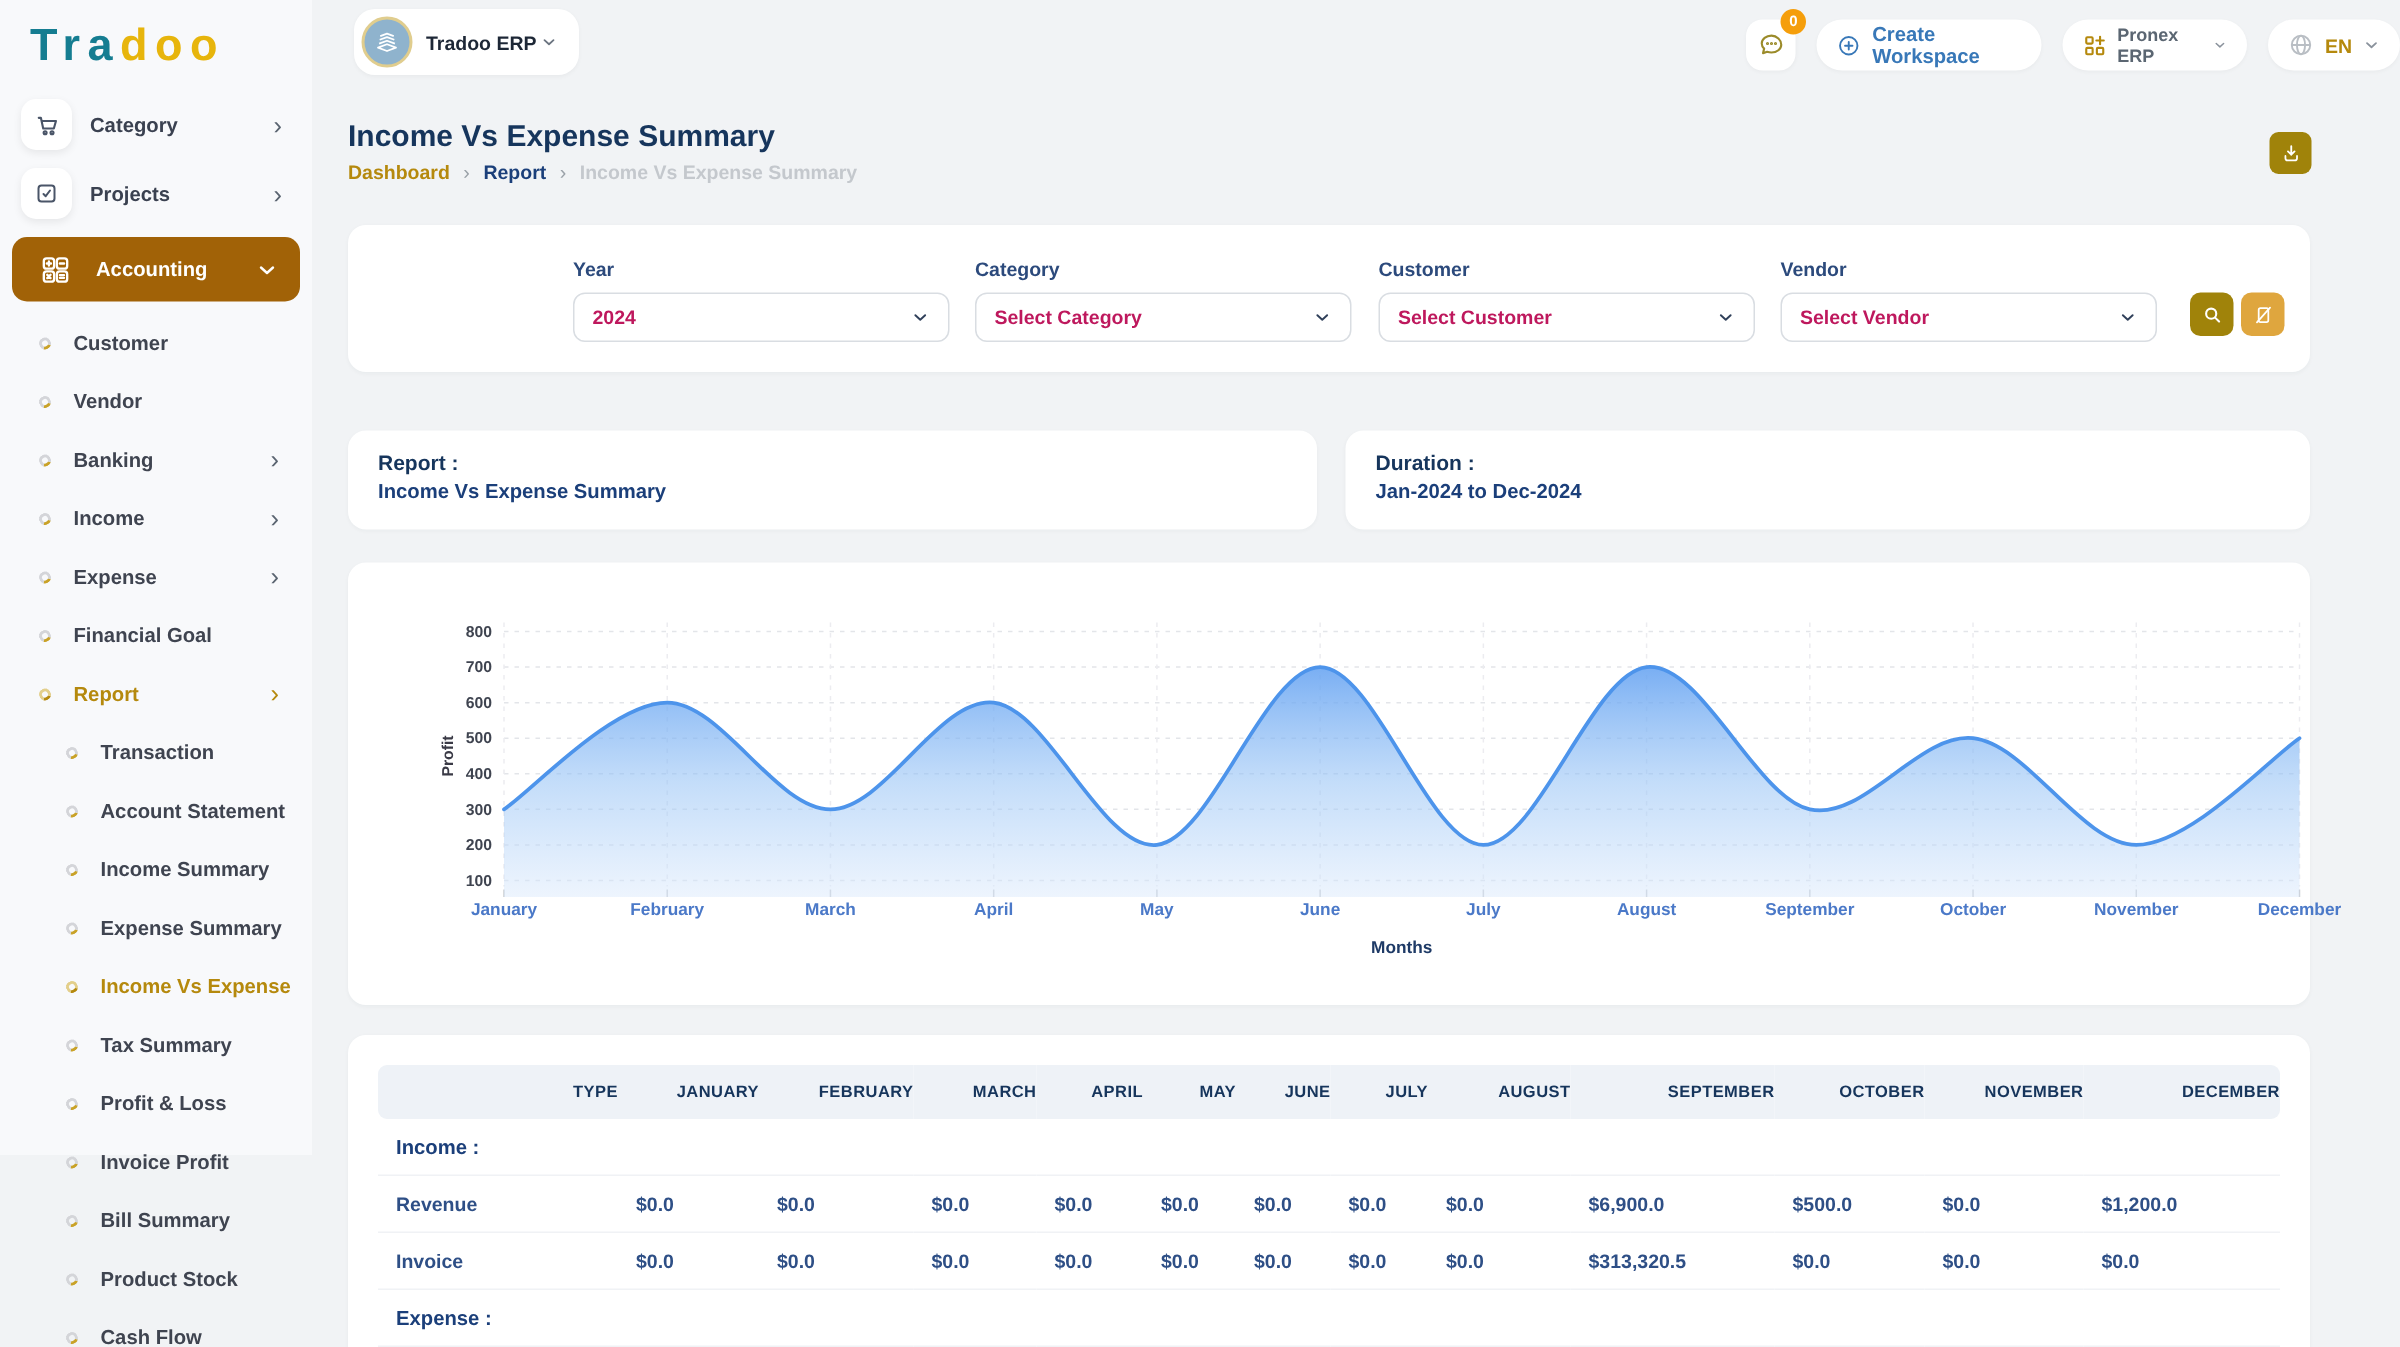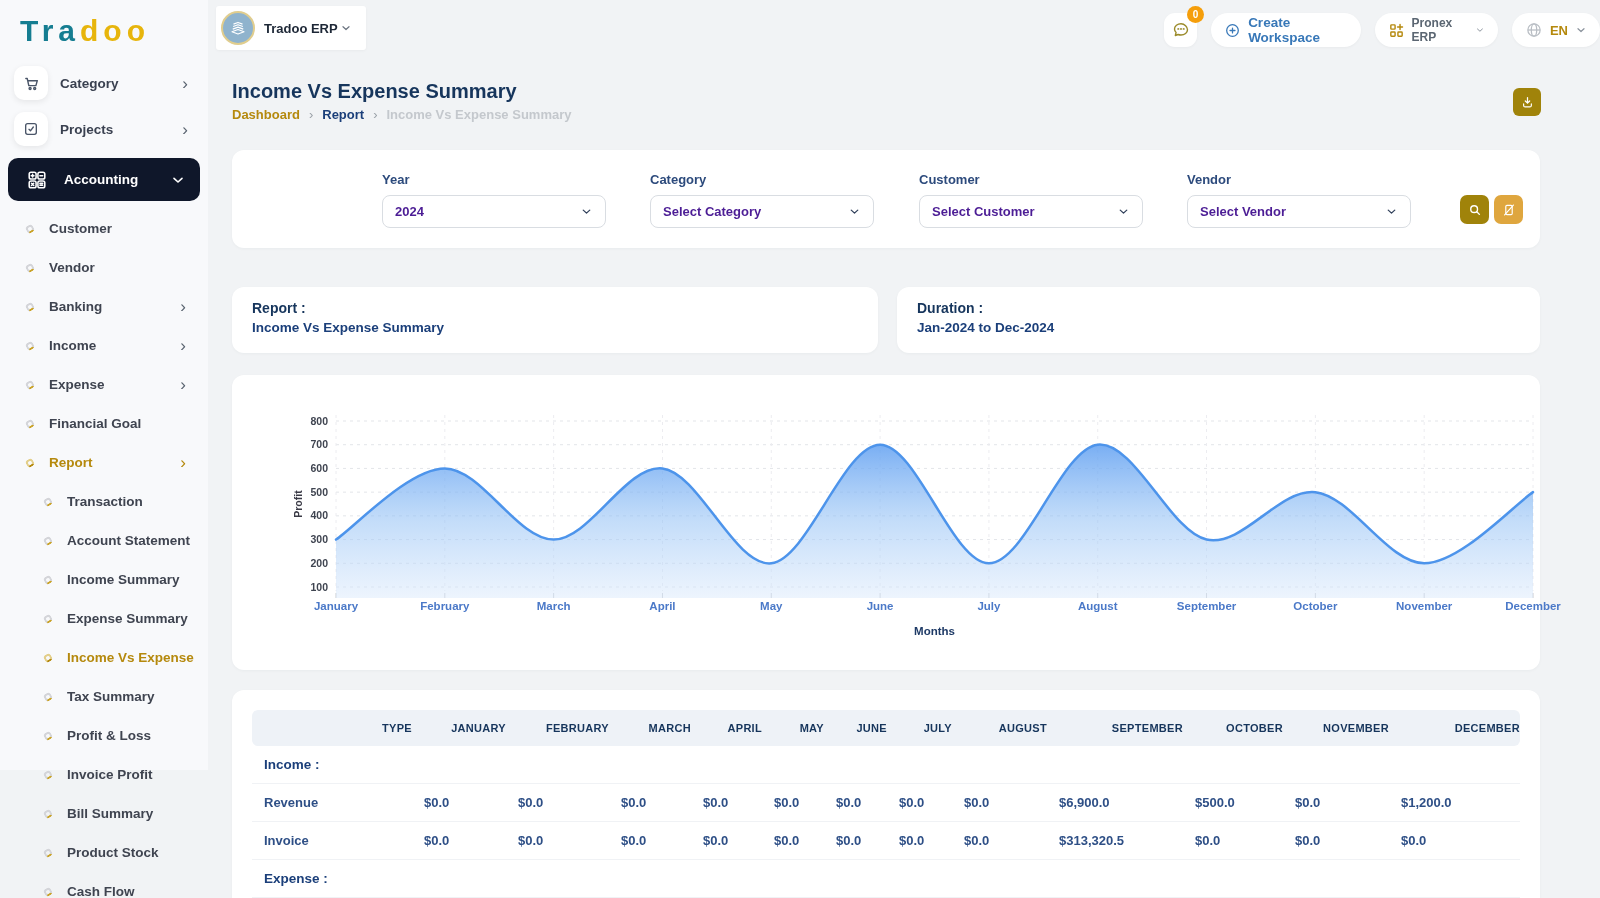--- a/index.html
+++ b/index.html
@@ -9,34 +9,34 @@
   
   .sidebar { position:absolute; left:0; top:0; width:208px; height:770px; background:#f8f9fb; }
   .logo { padding:14px 0 0 20px; font-size:30px; font-weight:700; letter-spacing:5px; }
   .logo .t1 { color:#157d91; }
   .logo .t2 { color:#e7b50c; }
   .nav-top { margin-top:12px; }
   .nav-top-item { display:flex; align-items:center; height:46px; padding:0 14px 0 14px; cursor:pointer; }
   .icon-box { width:34px; height:34px; background:#ffffff; border-radius:10px; box-shadow:0 2px 6px rgba(0,0,0,.08); display:flex; align-items:center; justify-content:center; margin-right:12px; }
   .nav-top-label { flex:1; font-size:13.5px; font-weight:700; color:#3a4150; }
   .chev-r { color:#5a6470; font-size:17px; line-height:1; font-weight:400; padding-right:6px; }
-  .accounting { margin:6px 8px 8px 8px; height:43px; background:#0f172a; border-radius:10px; display:flex; align-items:center; padding:0 14px 0 12px; cursor:pointer; }
+  .accounting { margin:6px 8px 8px 8px; height:43px; background:#a16207; border-radius:10px; display:flex; align-items:center; padding:0 14px 0 12px; cursor:pointer; }
   .accounting .nav-top-label { color:#ffffff; }
   .accounting .icon-box { background:transparent; box-shadow:none; margin-right:10px; }
   .nav-list { }
   .nav-item { display:flex; align-items:center; height:39px; padding-left:26px; cursor:pointer; }
   .nav-item .bullet { width:8px; height:8px; border-radius:50%; border:2px solid #d4d5d9; border-bottom-color:#c9a227; transform:rotate(-30deg); margin-right:15px; flex:none; }
   .nav-item .lbl { flex:1; font-size:13.5px; font-weight:600; color:#3f4450; }
   .nav-item .chev-r { padding-right:22px; }
   .nav-item.child { padding-left:44px; }
   .nav-item.active .lbl { color:#b5890d; }
   .nav-item.active .bullet { border-color:#e3cf8b; border-bottom-color:#b5890d; }
 
   
-  .ws-pill { position:absolute; left:216px; top:6px; height:44px; background:#ffffff; border-radius:3px; display:flex; align-items:center; padding:0 14px 0 5px; box-shadow:0 1px 3px rgba(0,0,0,.04); cursor:pointer; }
+  .ws-pill { position:absolute; left:236px; top:6px; height:44px; background:#ffffff; border-radius:14px; display:flex; align-items:center; padding:0 14px 0 5px; box-shadow:0 1px 3px rgba(0,0,0,.04); cursor:pointer; }
   .ws-avatar { width:34px; height:34px; border-radius:50%; background:#8fb3cd; border:2px solid #e0cd8e; display:flex; align-items:center; justify-content:center; margin-right:9px; }
   .ws-name { font-size:13px; font-weight:700; color:#1d2736; }
   .ws-chev { margin-left:2px; }
 
   .hdr-right { position:absolute; top:13px; left:1164px; display:flex; align-items:center; gap:14px; }
   .pill { background:#ffffff; border-radius:18px; height:34px; display:flex; align-items:center; padding:0 13px; box-shadow:0 1px 3px rgba(0,0,0,.04); cursor:pointer; }
   .chat-pill { position:relative; width:38px; justify-content:center; border-radius:11px; padding:0; }
   .badge { position:absolute; top:-7px; right:-7px; min-width:17px; height:17px; background:#f59e0b; border-radius:9px; color:#fff; font-size:10px; font-weight:700; display:flex; align-items:center; justify-content:center; padding:0 4px; }
   .cw-label { font-size:13.5px; font-weight:700; color:#3878b8; margin-left:7px; }
   .px-label { font-size:12px; font-weight:600; color:#5b6672; margin:0 7px; }
@@ -48,21 +48,21 @@
   .bc-dash { color:#b5890d; font-weight:700; cursor:pointer; }
   .bc-sep { color:#9aa1a8; font-size:13px; }
   .bc-report { color:#1b3f7a; font-weight:700; cursor:pointer; }
   .bc-cur { color:#c4c8cd; font-weight:600; }
   .dl-btn { position:absolute; left:1513px; top:88px; width:28px; height:28px; background:#a0830a; border-radius:6px; display:flex; align-items:center; justify-content:center; cursor:pointer; }
 
   
   .card { position:absolute; background:#ffffff; border-radius:12px; box-shadow:0 1px 3px rgba(25,39,60,.04);padding-left:44px; }
   .filter-card { left:232px; top:150px; width:1308px; height:98px; }
   .f-label { position:absolute; font-size:13px; font-weight:700; color:#2c4a7c; top:22px; }
-  .f-select { position:absolute; top:45px; width:224px; height:33px; border:1px solid #d9dde2; border-radius:8px; background:#fff; display:flex; align-items:center; padding:0 12px; font-size:13px; font-weight:600; color:#4c1d95; cursor:pointer; }
+  .f-select { position:absolute; top:45px; width:251px; height:33px; border:1px solid #d9dde2; border-radius:8px; background:#fff; display:flex; align-items:center; padding:0 12px; font-size:13px; font-weight:600; color:#be185d; cursor:pointer; }
   .f-select .sel-chev { margin-left:auto; }
   .sq-btn { position:absolute; top:45px; width:29px; height:29px; border-radius:7px; display:flex; align-items:center; justify-content:center; cursor:pointer; border:none; }
   .btn-search { left:1228px; background:#a0830a; }
   .btn-reset { left:1262px; background:#dfa63e; }
 
   .info-card { top:287px; height:66px; padding:13px 20px; }
   .info-label { font-size:14px; font-weight:700; color:#16355c; margin-bottom:4px; }
   .info-value { font-size:13.5px; font-weight:700; color:#1b3f7a; }
   .report-card { left:232px; width:646px; }
   .duration-card { left:897px; width:643px; }

